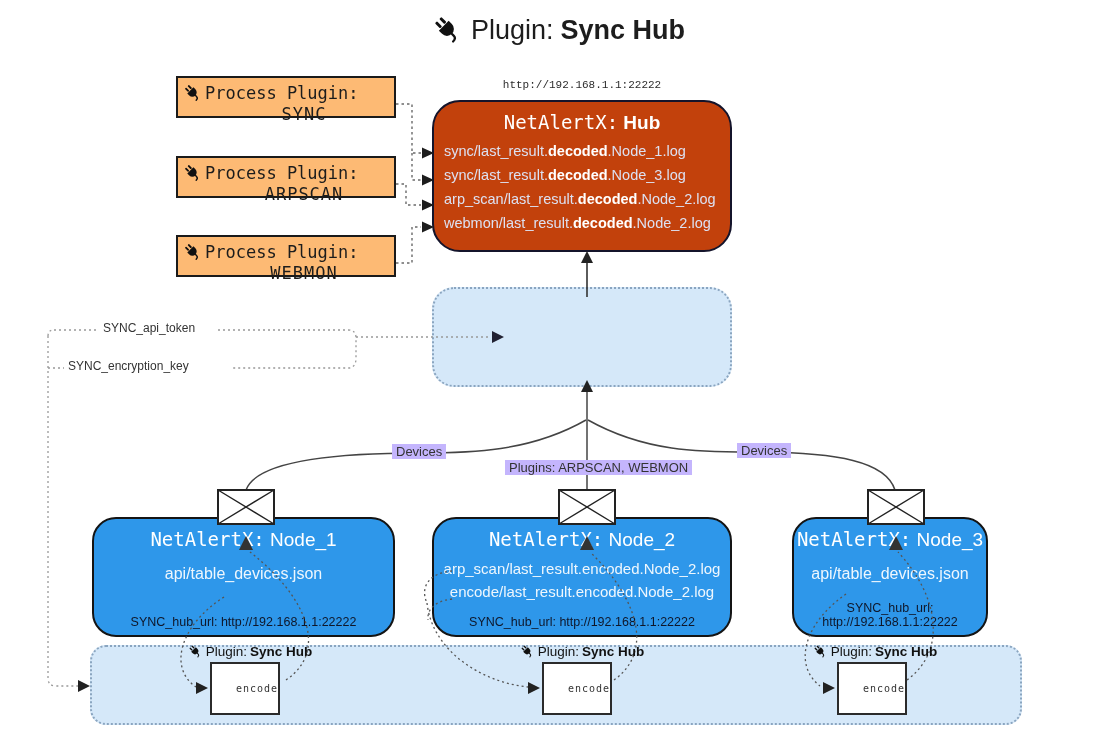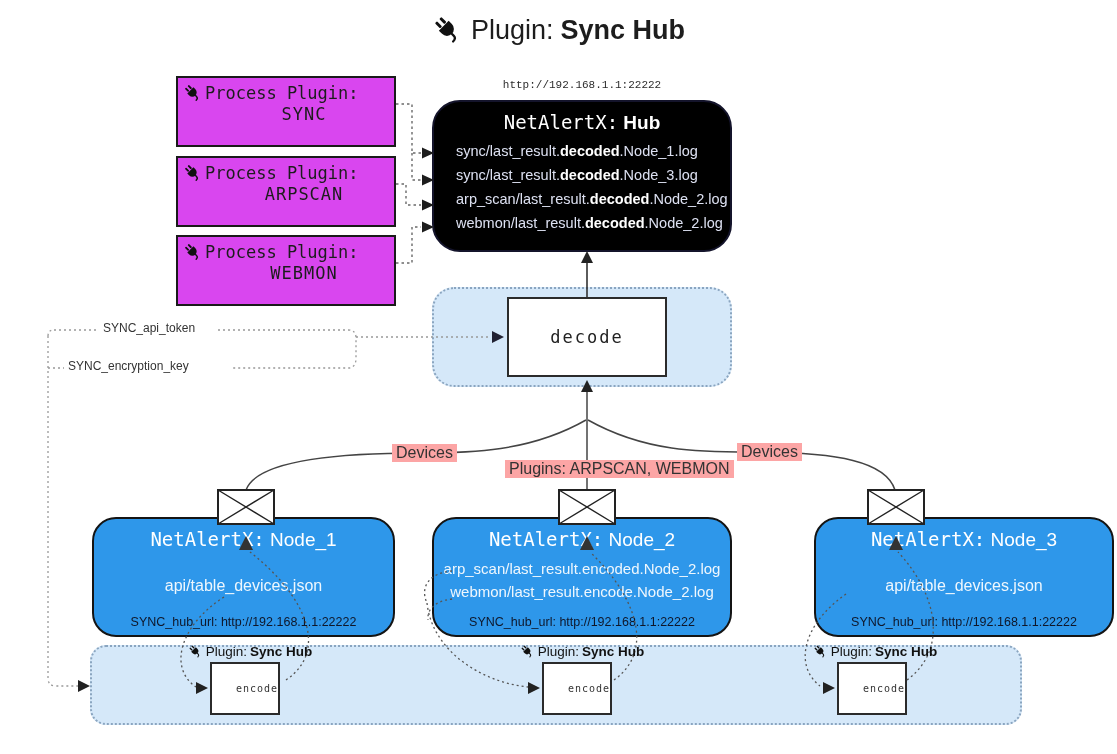--- a/index.html
+++ b/index.html
@@ -7,52 +7,52 @@
           font-family:"Liberation Sans","DejaVu Sans",sans-serif;}
   .mono{font-family:"DejaVu Sans Mono","Liberation Mono",monospace;}
   .abs{position:absolute;box-sizing:border-box;}
 
   
   .title{top:14px;left:0;width:100%;display:flex;justify-content:center;align-items:center;gap:7px;
          font-size:27px;color:#1d1d1d;z-index:3;}
   .title .t-name{font-weight:700;}
 
   
-  .pbox{left:176px;width:220px;height:71px;background:#d946ef;border:2px solid #1a1a1a;
+  .pbox{left:176px;width:220px;height:42px;background:#fdba74;border:2px solid #1a1a1a;
         font-size:17px;color:#1c1c1c;z-index:2;}
   .pbox-row1{display:flex;align-items:center;gap:2px;padding:5px 0 0 5px;}
   .pbox-row2{text-align:center;margin-top:1px;letter-spacing:1px;margin-left:36px;}
 
   
   .hub-url{top:79px;left:432px;width:300px;text-align:center;font-size:11px;color:#2b2b2b;z-index:2;font-family:Liberation Mono, monospace;}
-  .hub{left:432px;top:100px;width:300px;height:152px;background:#000000;border:2px solid #14142b;
+  .hub{left:432px;top:100px;width:300px;height:152px;background:#c2410c;border:2px solid #14142b;
        border-radius:28px;z-index:2;color:#fff;}
   .hub-title{text-align:center;margin-top:9px;font-size:19px;}
   .hub-title .b{font-weight:700;}
   .hub-logs{margin-top:5px;}
-  .hub-log{font-size:14.5px;color:#dde1f2;padding-left:22px;line-height:24px;white-space:nowrap;}
+  .hub-log{font-size:14.5px;color:#dde1f2;padding-left:10px;line-height:24px;white-space:nowrap;}
   .hub-log b{color:#fff;}
 
   
   .panel{background:#d5e8f9;border:2px dotted #8aa5c0;z-index:1;}
   .decode-panel{left:432px;top:287px;width:300px;height:100px;border-radius:22px;}
   .decode-box{left:507px;top:297px;width:160px;height:80px;background:#fff;border:2px solid #2b2b2b;
               display:flex;align-items:center;justify-content:center;font-size:17px;letter-spacing:2px;
               color:#222;z-index:2;}
 
   
-  .wire-label{background:#fca5a5;font-size:16px;color:#333;padding:0 4px;z-index:10;white-space:nowrap;}
+  .wire-label{background:#c4b5fd;font-size:13px;color:#333;padding:0 4px;z-index:10;white-space:nowrap;}
   .set-label{background:#fff;font-size:12px;color:#333;padding:0 2px;z-index:10;white-space:nowrap;}
 
   
   .node{top:517px;height:120px;background:#2e97ea;border:2.5px solid #141414;border-radius:24px;
         color:#fff;z-index:2;}
   .node-title{text-align:center;margin-top:9px;font-size:19px;white-space:nowrap;}
   .node-title .b{font-weight:400;}
-  .node-file{text-align:center;color:rgba(255,255,255,0.92);font-size:16px;margin-top:26px;white-space:nowrap;}
+  .node-file{text-align:center;color:rgba(255,255,255,0.92);font-size:16px;margin-top:14px;white-space:nowrap;}
   .node-file.sm{font-size:15px;margin-top:6px;}
   .node-url{position:absolute;bottom:6px;left:0;width:100%;text-align:center;font-size:12.5px;color:#0f172a;}
 
   
   .encode-panel{left:90px;top:645px;width:932px;height:80px;border-radius:16px;}
   .ebox{top:662px;width:70px;height:53px;background:#fff;border:2px solid #2b2b2b;display:flex;
         align-items:center;justify-content:center;font-size:10px;letter-spacing:1px;color:#333;z-index:2;padding-left:24px;}
   .elabel{top:644px;width:170px;display:flex;align-items:center;justify-content:center;gap:3px;
           font-size:13.5px;color:#111;z-index:6;white-space:nowrap;}
   .elabel .b{font-weight:700;}
@@ -204,21 +204,20 @@
     </div>
     <div class="hub-logs">
       <div class="hub-log"><span>sync/last_result.</span><b>decoded</b><span>.Node_1.log</span></div>
       <div class="hub-log"><span>sync/last_result.</span><b>decoded</b><span>.Node_3.log</span></div>
       <div class="hub-log"><span>arp_scan/last_result.</span><b>decoded</b><span>.Node_2.log</span></div>
       <div class="hub-log"><span>webmon/last_result.</span><b>decoded</b><span>.Node_2.log</span></div>
     </div>
   </div>
 
   <div class="abs panel decode-panel"></div>
-  <div class="abs decode-box mono">decode</div>
 
   <div class="abs set-label" style="left:101px;top:321px">SYNC_api_token</div>
   <div class="abs set-label" style="left:66px;top:359px">SYNC_encryption_key</div>
 
   <div class="abs wire-label" style="left:392px;top:444px">Devices</div>
   <div class="abs wire-label" style="left:505px;top:460px">Plugins: ARPSCAN, WEBMON</div>
   <div class="abs wire-label" style="left:737px;top:443px">Devices</div>
 
   <div class="abs node" style="left:92px;width:303px">
     <div class="node-title">
@@ -228,25 +227,25 @@
     <div class="node-file">api/table_devices.json</div>
     <div class="node-url">SYNC_hub_url: http://192.168.1.1:22222</div>
   </div>
 
   <div class="abs node" style="left:432px;width:300px">
     <div class="node-title">
       <span class="mono">NetAlertX:</span>
       <span class="b">Node_2</span>
     </div>
     <div class="node-file sm" style="margin-top:9px">arp_scan/last_result.encoded.Node_2.log</div>
-    <div class="node-file sm">webmon/last_result.encode.Node_2.log</div>
+    <div class="node-file sm">encode/last_result.encoded.Node_2.log</div>
     <div class="node-url">SYNC_hub_url: http://192.168.1.1:22222</div>
   </div>
 
-  <div class="abs node" style="left:814px;width:300px">
+  <div class="abs node" style="left:792px;width:196px">
     <div class="node-title">
       <span class="mono">NetAlertX:</span>
       <span class="b">Node_3</span>
     </div>
     <div class="node-file">api/table_devices.json</div>
     <div class="node-url">SYNC_hub_url: http://192.168.1.1:22222</div>
   </div>
 
   <div class="abs panel encode-panel"></div>
 

